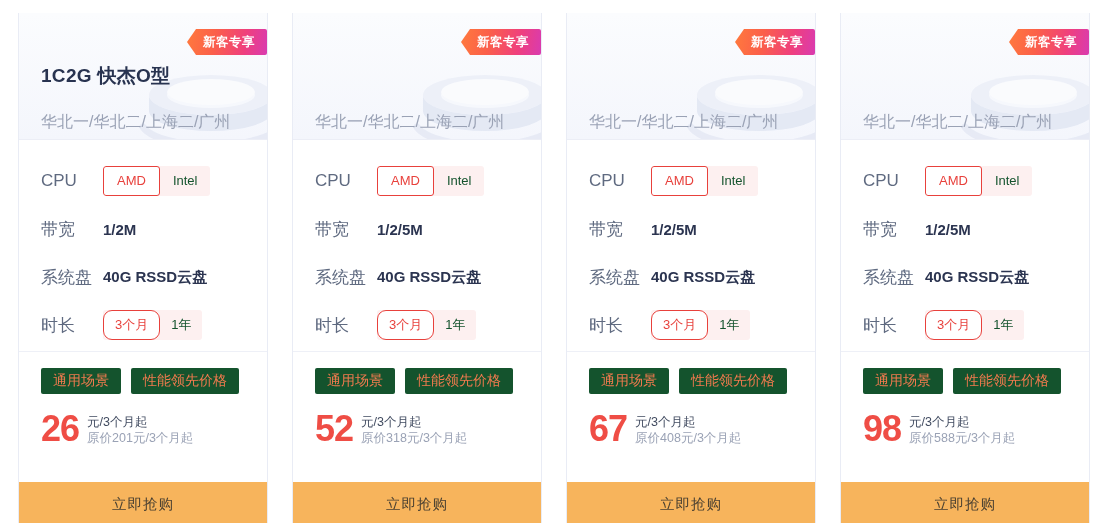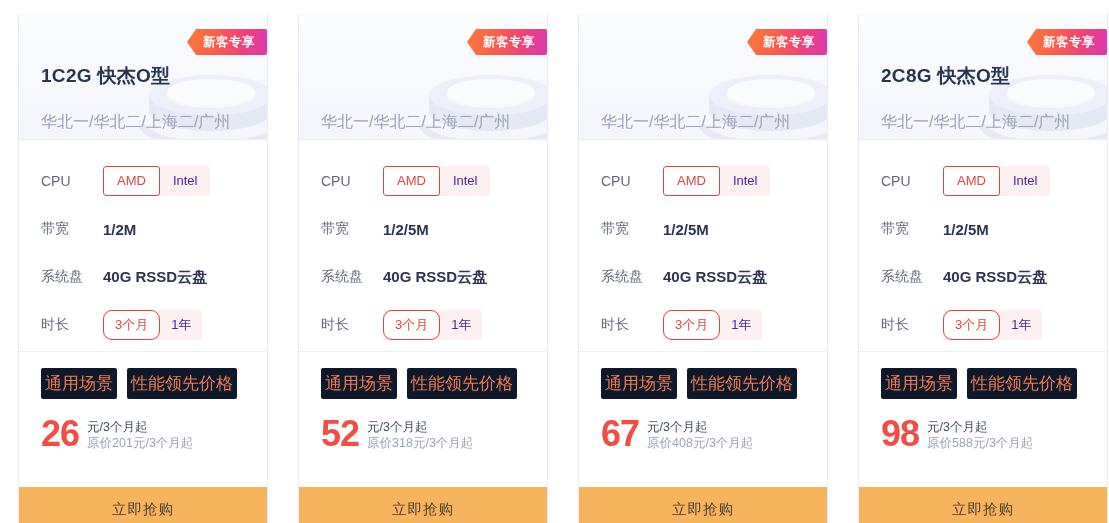--- a/index.html
+++ b/index.html
@@ -6,21 +6,21 @@
   html, body {
     width: 1109px; height: 523px;
     background: #ffffff;
     font-family: "Liberation Sans", "DejaVu Sans", sans-serif;
     overflow: hidden;
   }
   .board {
     position: relative;
     width: 1109px; height: 523px;
     display: flex;
-    gap: 30px;
+    gap: 24px;
     padding-left: 18px;
     padding-top: 13px;
   }
 
   
   .card {
     position: relative;
     width: 250px;
     height: 510px;
     background: #ffffff;
@@ -103,21 +103,21 @@
   }
   .spec-row {
     display: flex;
     align-items: center;
     height: 48px;
     padding-left: 22px;
   }
   .spec-label {
     width: 62px;
     flex: none;
-    font-size: 14px;
+    font-size: 17px;
     color: #5d6madd;
     color: #5f6a80;
     white-space: nowrap;
   }
   .spec-value {
     font-size: 15px;
     font-weight: bold;
     color: #2b3category;
     color: #2b3450;
     white-space: nowrap;
@@ -126,21 +126,21 @@
     display: flex;
     background: #fdf0f0;
     border-radius: 3px;
     overflow: hidden;
   }
   .seg-opt {
     padding: 0 13px;
     height: 30px;
     line-height: 30px;
     font-size: 13px;
-    color: #4c1d95;
+    color: #14532d;
     background: transparent;
     white-space: nowrap;
   }
   .seg-opt.sel {
     color: #e8413c;
     background: #ffffff;
     border: 1px solid #e8413c;
     border-radius: 3px;
     height: 30px;
     line-height: 28px;
@@ -149,24 +149,24 @@
   .seg.small .seg-opt { padding: 0 11px; border-radius: 9px; }
 
   
   .lower {
     flex: 1;
     padding: 16px 0 0 22px;
     position: relative;
   }
   .tags { display: flex; gap: 10px; }
   .tag {
-    background: #0f172a;
+    background: #14532d;
     color: #f07a4e;
-    font-size: 17px;
-    padding: 4px 4px;
+    font-size: 14px;
+    padding: 4px 12px;
     border-radius: 2px;
     white-space: nowrap;
   }
   .price-wrap {
     display: flex;
     align-items: flex-start;
     margin-top: 18px;
   }
   .price-num {
     font-size: 36px;
@@ -375,21 +375,20 @@
     <div class="top-tab"></div>
     <div class="card-head">
       <svg class="swoosh" viewBox="0 0 150 90">
         <ellipse cx="78" cy="30" rx="62" ry="20" fill="#edf0f8"></ellipse>
         <path d="M16 30 L16 46 A62 20 0 0 0 140 46 L140 30 A62 20 0 0 1 16 30 Z" fill="#e3e8f4"></path>
         <ellipse cx="78" cy="30" rx="44" ry="13" fill="#f7f9fd"></ellipse>
         <ellipse cx="78" cy="27" rx="44" ry="13" fill="#fbfcfe"></ellipse>
         <path d="M10 62 A70 24 0 0 0 148 58" stroke="#e6eaf5" stroke-width="7" fill="none" stroke-linecap="round"></path>
       </svg>
       <div class="badge">新客专享</div>
-      <div class="card-title">2C8G 快杰O型</div>
       <div class="card-regions">华北一/华北二/上海二/广州</div>
     </div>
     <div class="specs">
       <div class="spec-row">
         <div class="spec-label">CPU</div>
         <div class="seg">
             <div class="seg-opt sel">AMD</div>
             <div class="seg-opt">Intel</div>
           </div>
       </div>

